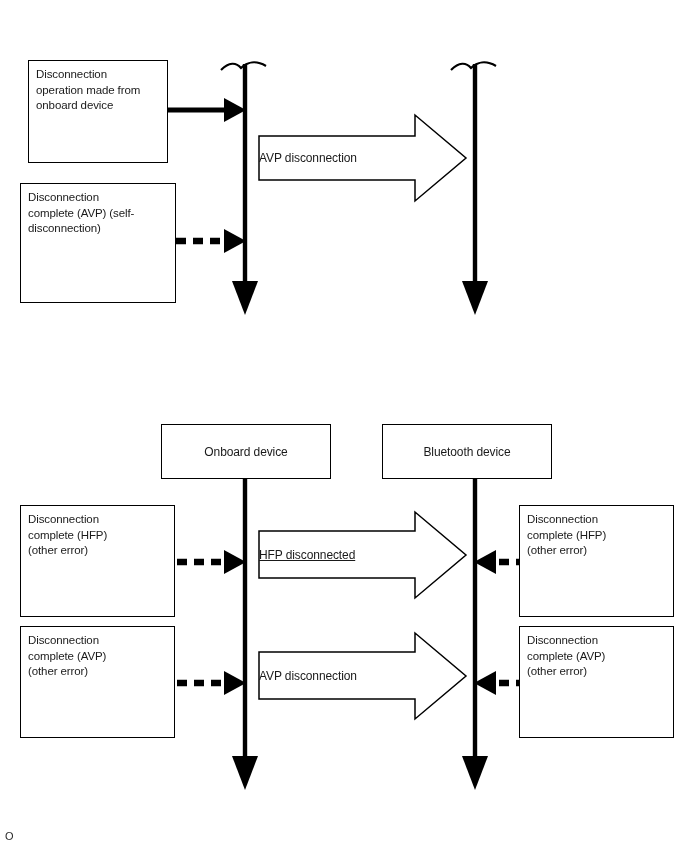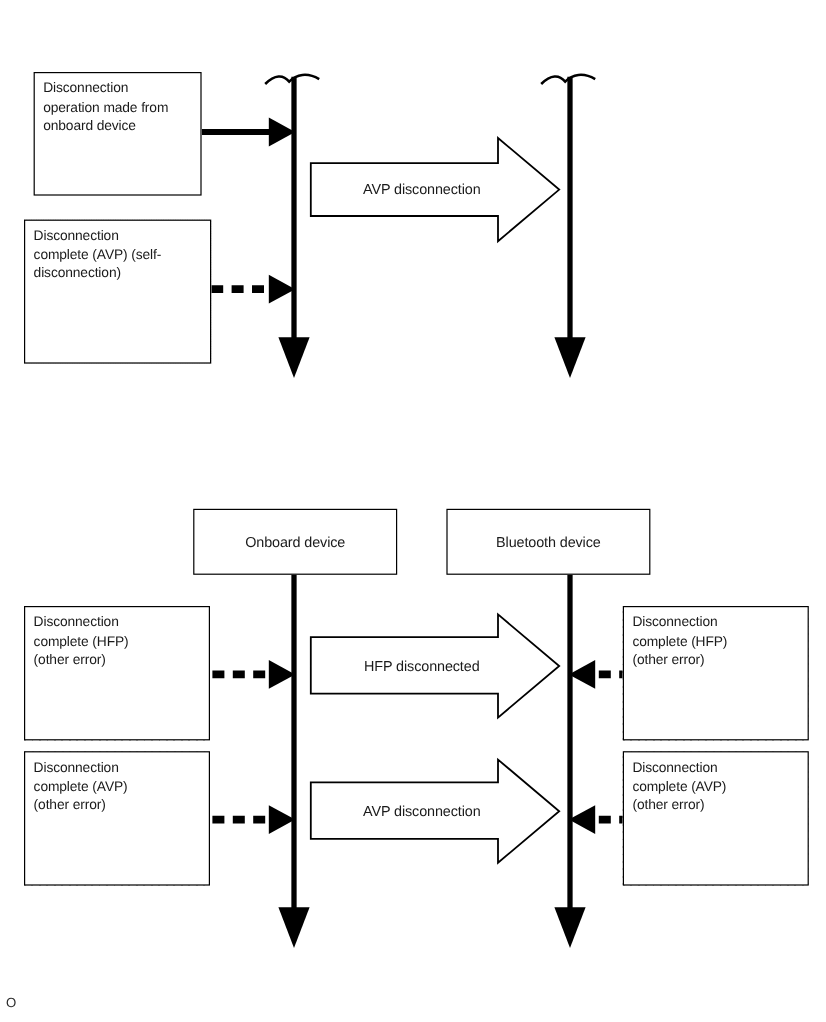--- a/index.html
+++ b/index.html
@@ -48,21 +48,21 @@
   
   .hbox{
     position:absolute;box-sizing:border-box;
     border:1.5px solid #000;background:#ffffff;
     display:flex;align-items:center;justify-content:center;
   }
   .hbox span{font-size:12px;color:#1a1a1a;letter-spacing:-0.1px;}
 
   
   .balabel{
-    position:absolute;text-align:center;font-size:12px;color:#1a1a1a;
+    position:absolute;font-size:12px;color:#1a1a1a;
     letter-spacing:-0.1px;pointer-events:none;
   }
 
   .corner-mark{
     position:absolute;font-size:11px;color:#2b2b2b;
   }
 </style>
 </head>
 <body>
 
@@ -144,41 +144,41 @@
 disconnection)</div>
     </div>
   </div>
 
   <div class="balabel" style="left:259px;top:151px;width:185px;">AVP disconnection</div>
 
   <div class="hbox" style="left:161px;top:424px;width:170px;height:55px;">
     <span>Onboard device</span>
   </div>
 
-  <div class="hbox" style="left:372px;top:424px;width:170px;height:55px;">
+  <div class="hbox" style="left:382px;top:424px;width:170px;height:55px;">
     <span>Bluetooth device</span>
   </div>
 
   <div class="nbox hatch" style="left:20px;top:505px;width:155px;height:112px;">
     <div class="inner">
       <div class="txt">Disconnection
 complete (HFP)
 (other error)</div>
     </div>
   </div>
 
   <div class="nbox hatch" style="left:519px;top:505px;width:155px;height:112px;">
     <div class="inner">
       <div class="txt">Disconnection
 complete (HFP)
 (other error)</div>
     </div>
   </div>
 
-  <div class="balabel" style="left:259px;top:548px;width:185px;">HFP disconnected</div>
+  <div class="balabel" style="left:259px;top:548px;width:185px;text-decoration:underline;">HFP disconnected</div>
 
   <div class="nbox hatch" style="left:20px;top:626px;width:155px;height:112px;">
     <div class="inner">
       <div class="txt">Disconnection
 complete (AVP)
 (other error)</div>
     </div>
   </div>
 
   <div class="nbox hatch" style="left:519px;top:626px;width:155px;height:112px;">

